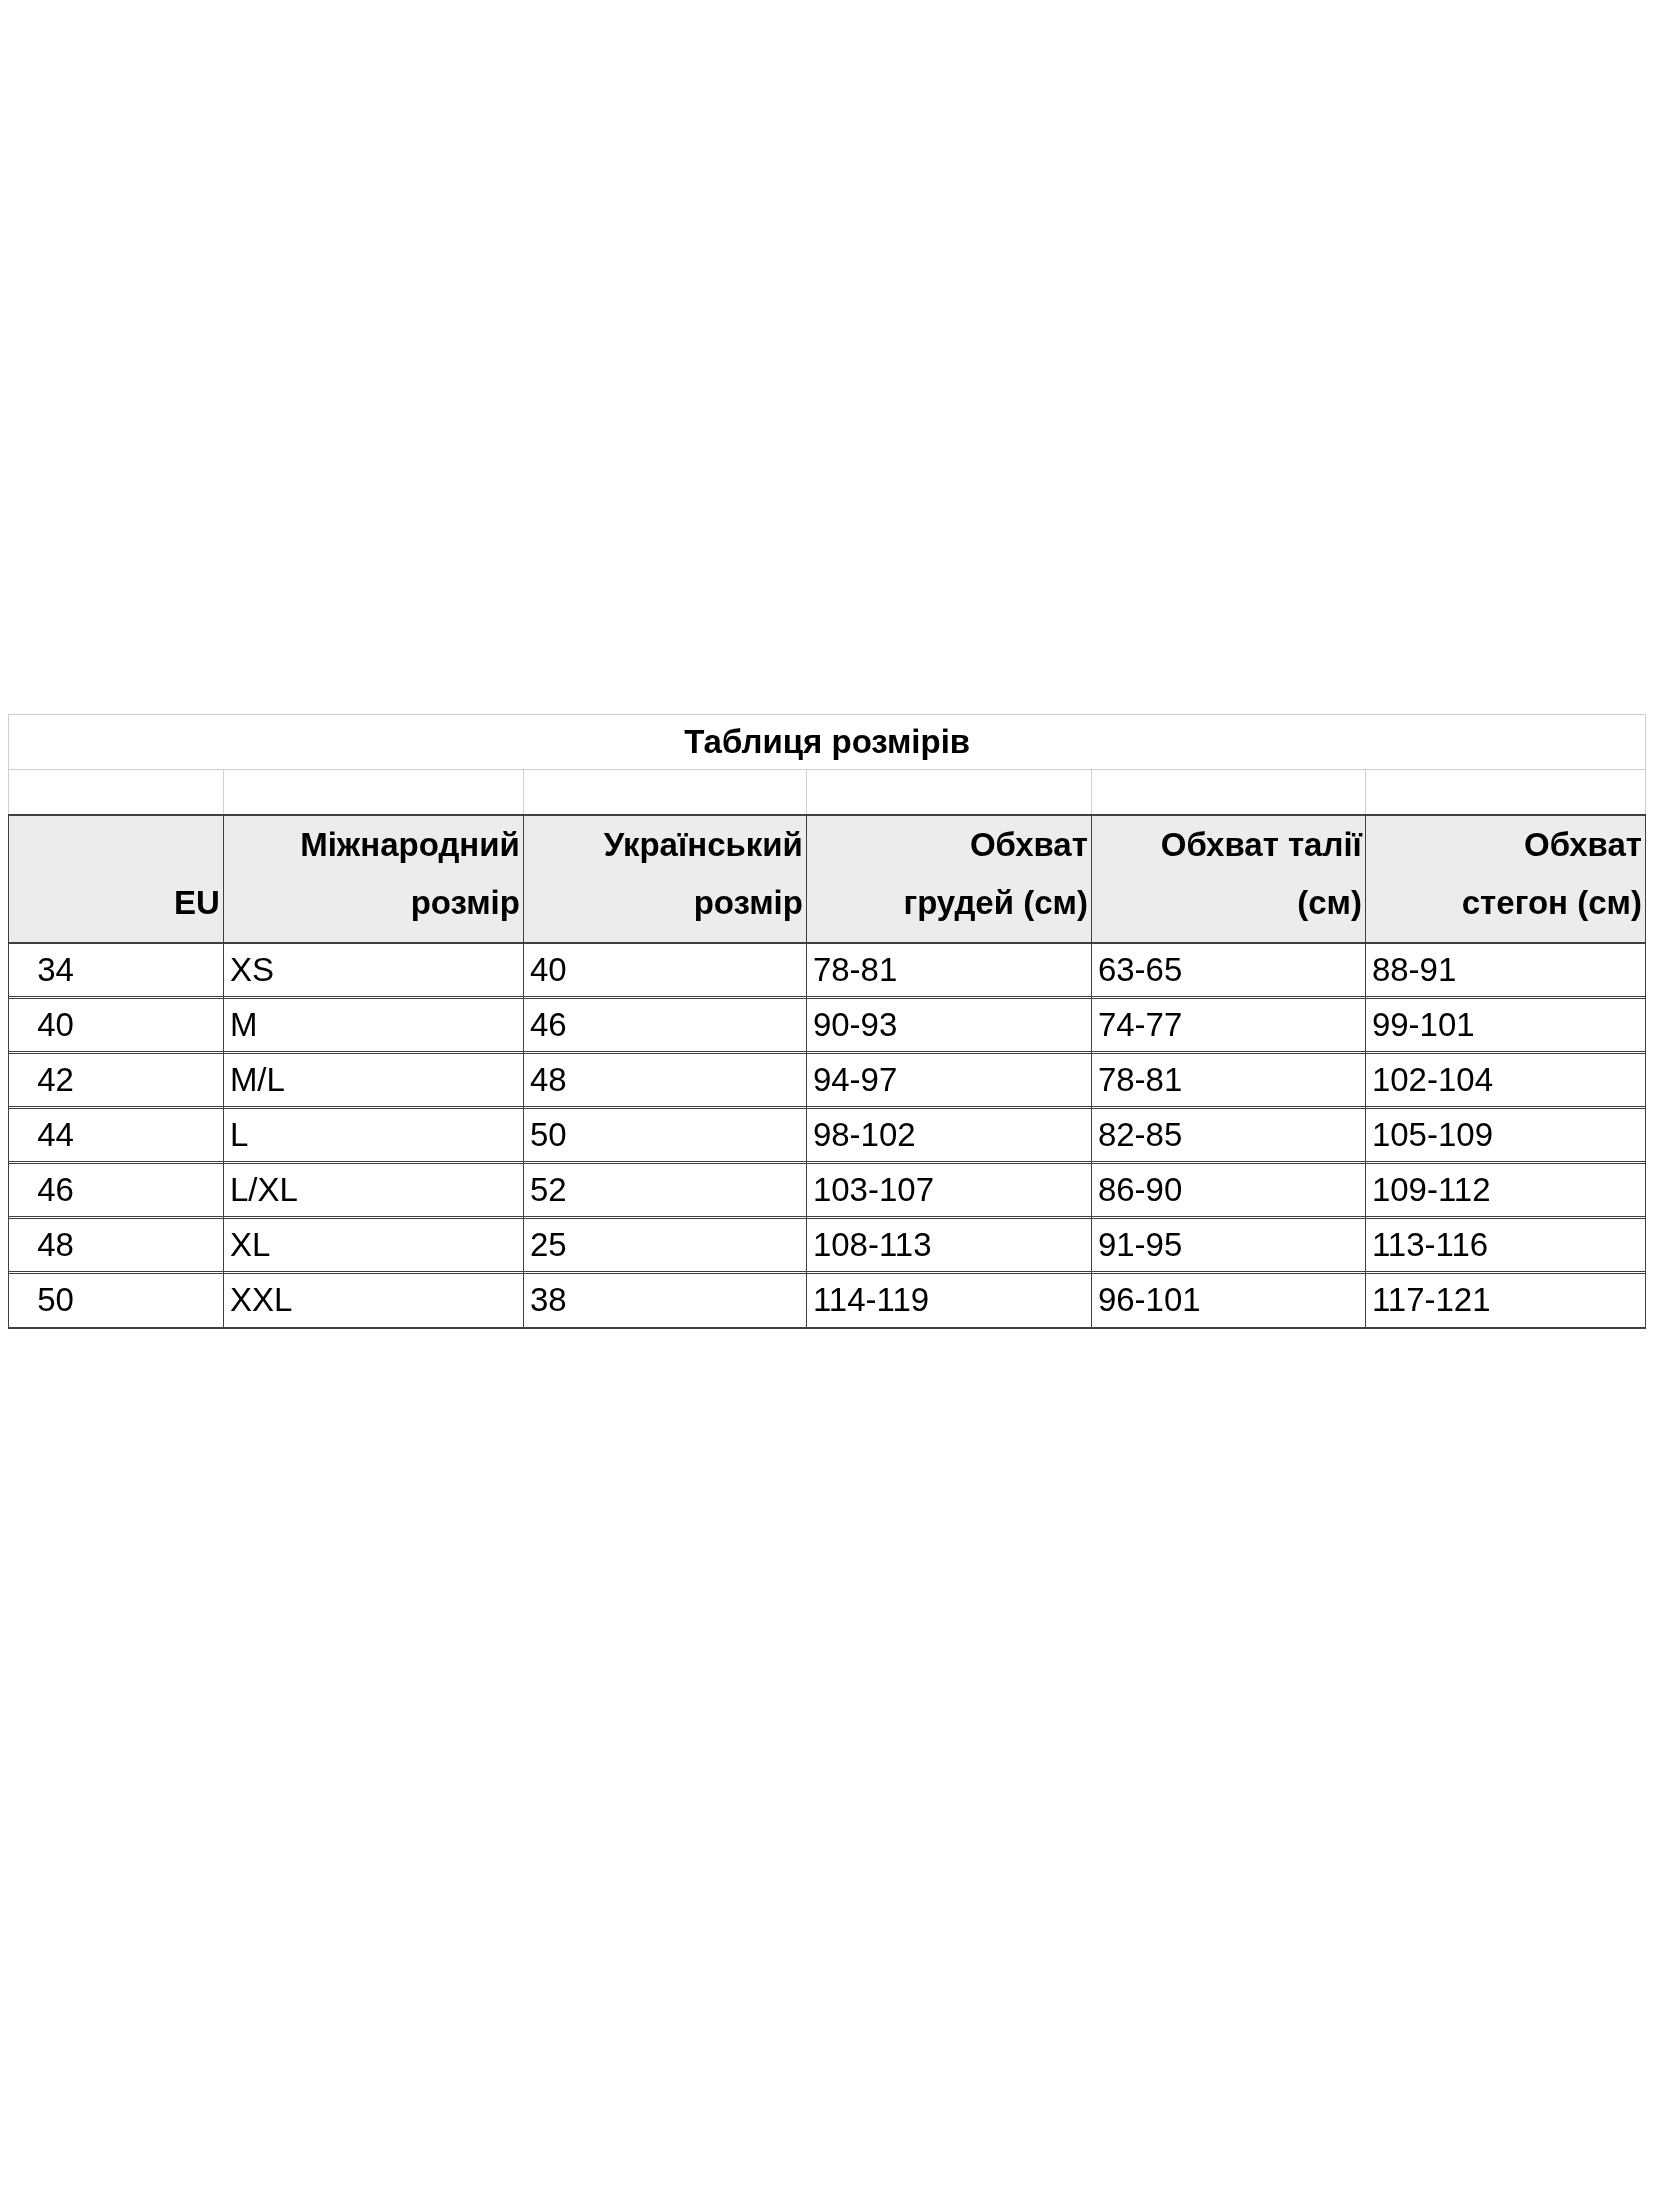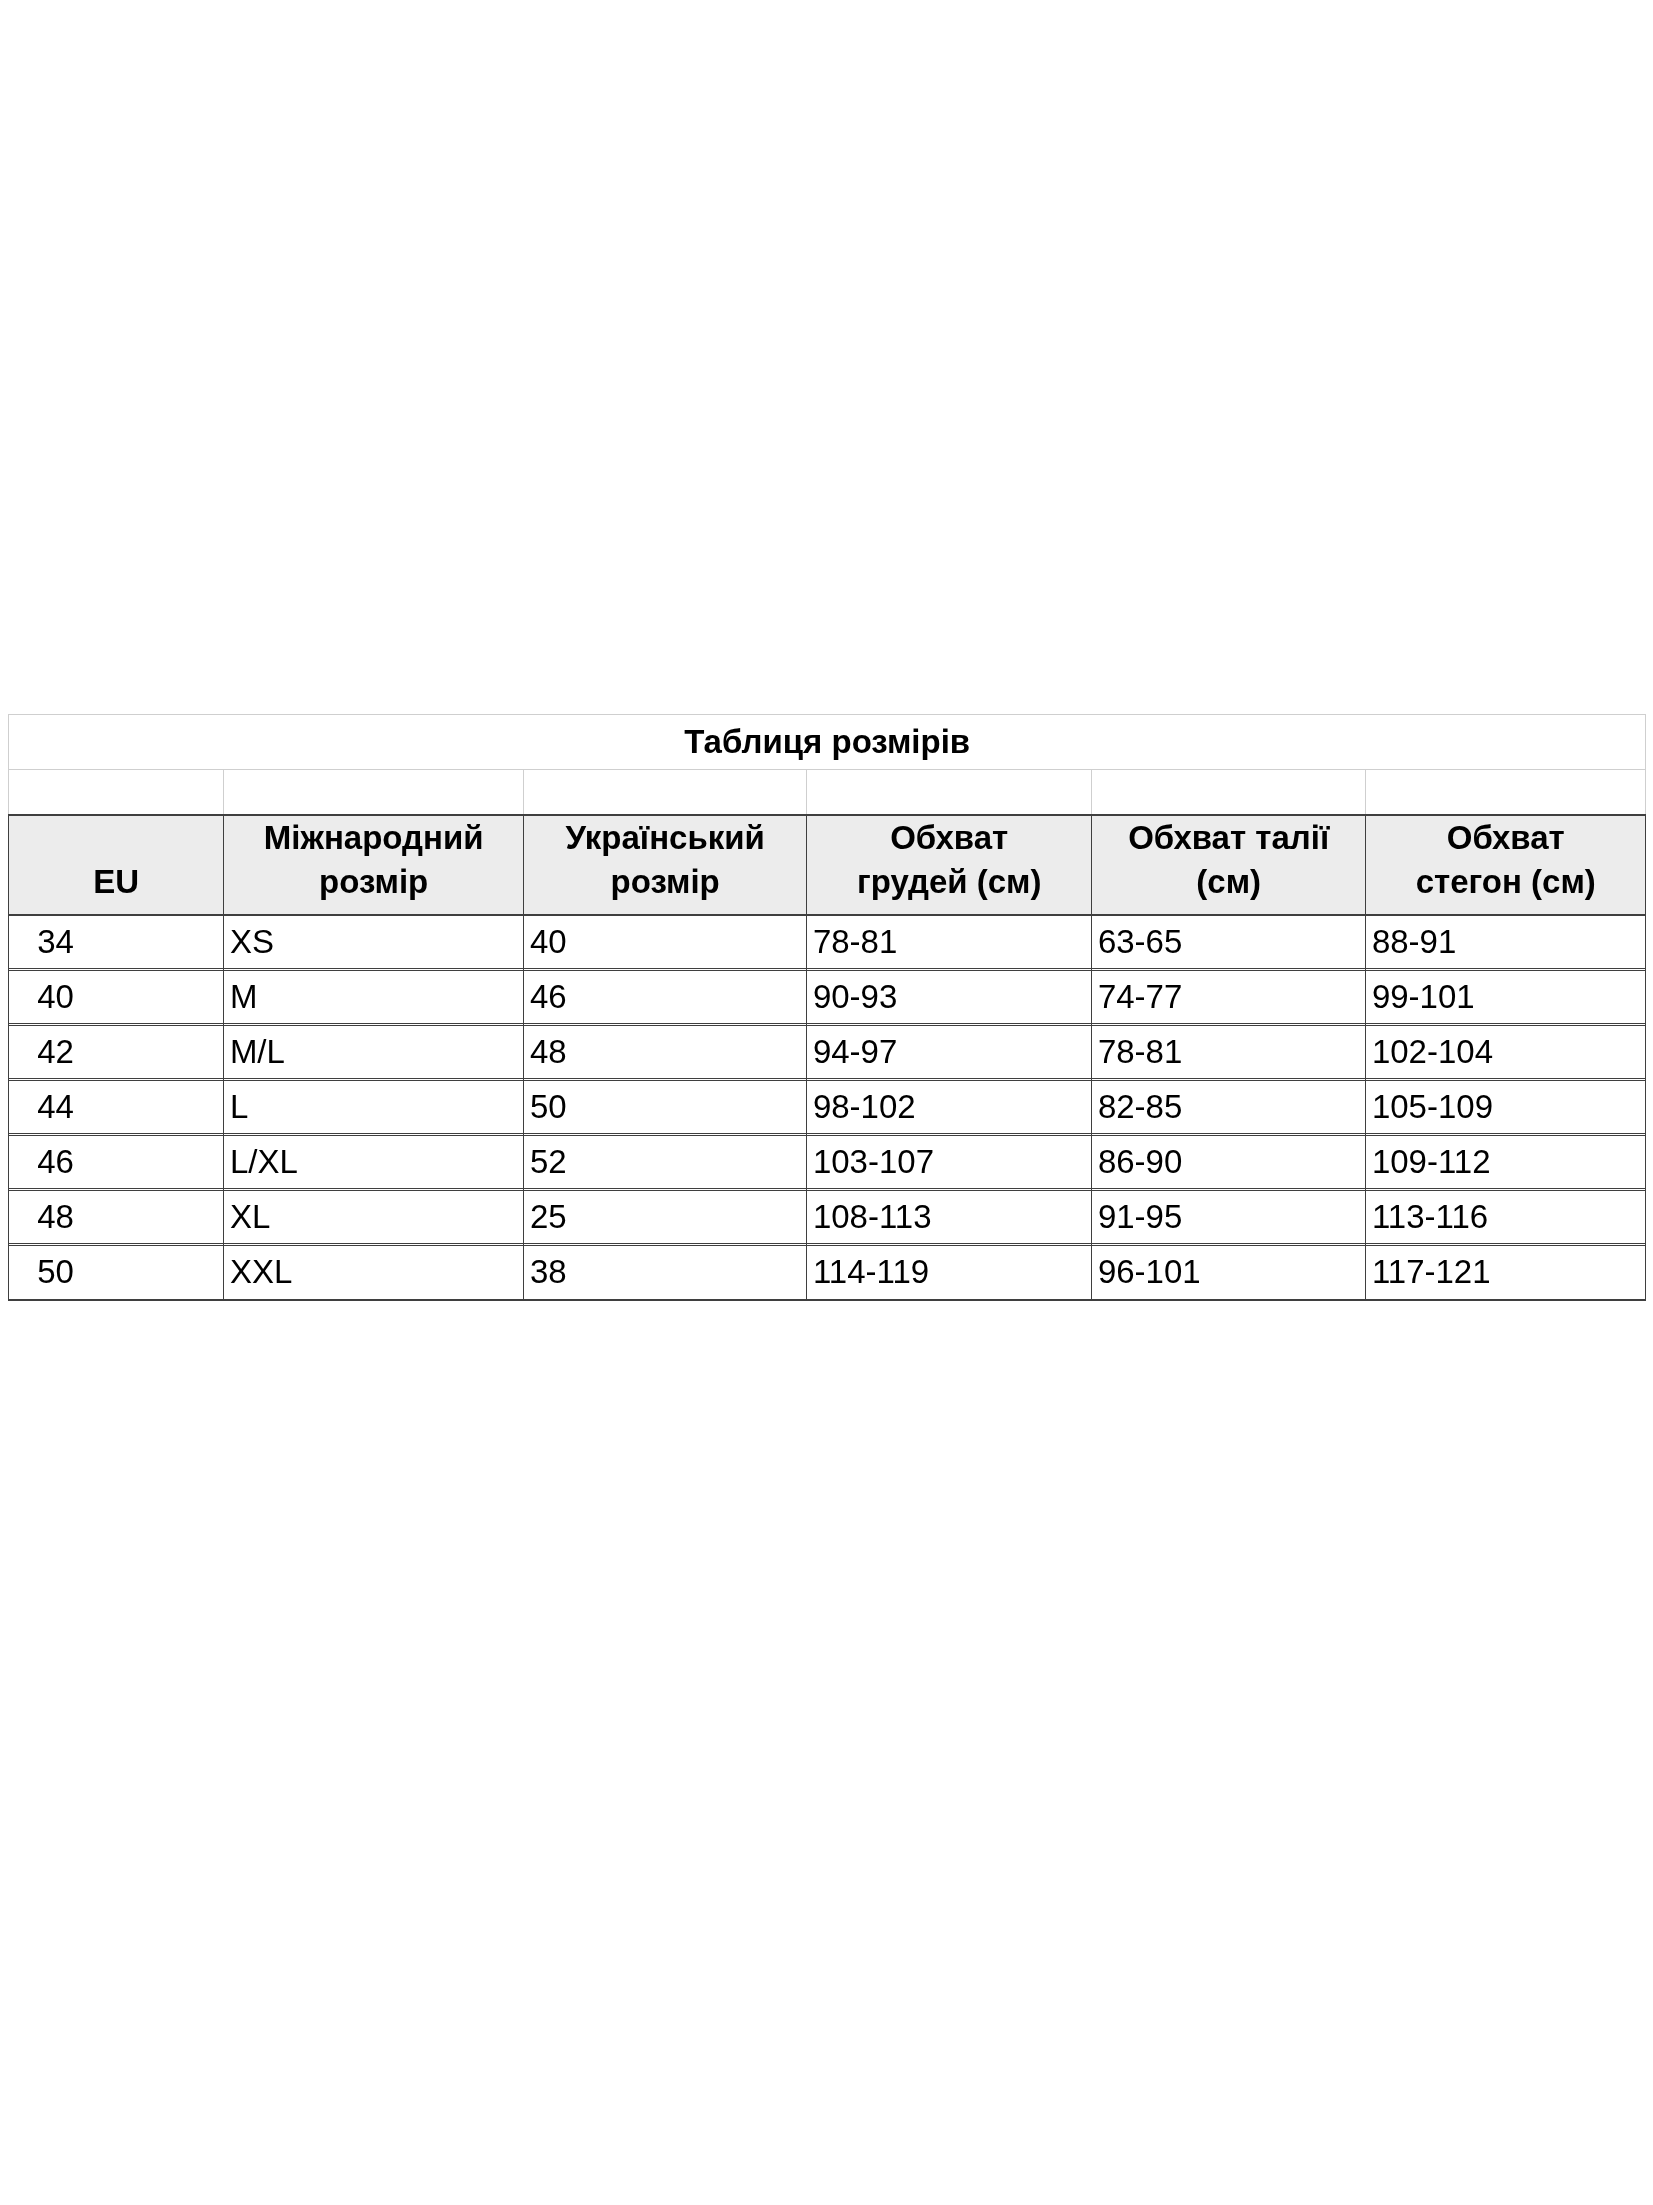--- a/index.html
+++ b/index.html
@@ -51,25 +51,25 @@
     box-sizing: border-box;
   }
   td.spacer-cell:first-child { border-left: 0.8px solid #cfcfcf; }
   
   tr.header-row { height: 99px; }
   th.header-cell {
     background: #ececec;
     border-top: 2.5px solid #3f3f3f;
     border-bottom: 2.5px solid #3f3f3f;
     border-right: 1.6px solid #3f3f3f;
-    text-align: center;
+    text-align: right;
     vertical-align: bottom;
     font-size: 33px;
     font-weight: bold;
-    line-height: 44px;
+    line-height: 58px;
     white-space: pre-line;
     padding: 0 3.3px 9.8px 3.3px;
     box-sizing: border-box;
   }
   th.header-cell:first-child { border-left: 1.6px solid #3f3f3f; }
   
   tbody tr.data-row { height: 55px; }
   td.data-cell {
     border-right: 1.6px solid #3f3f3f;
     border-bottom: 3.3px double #3f3f3f;

